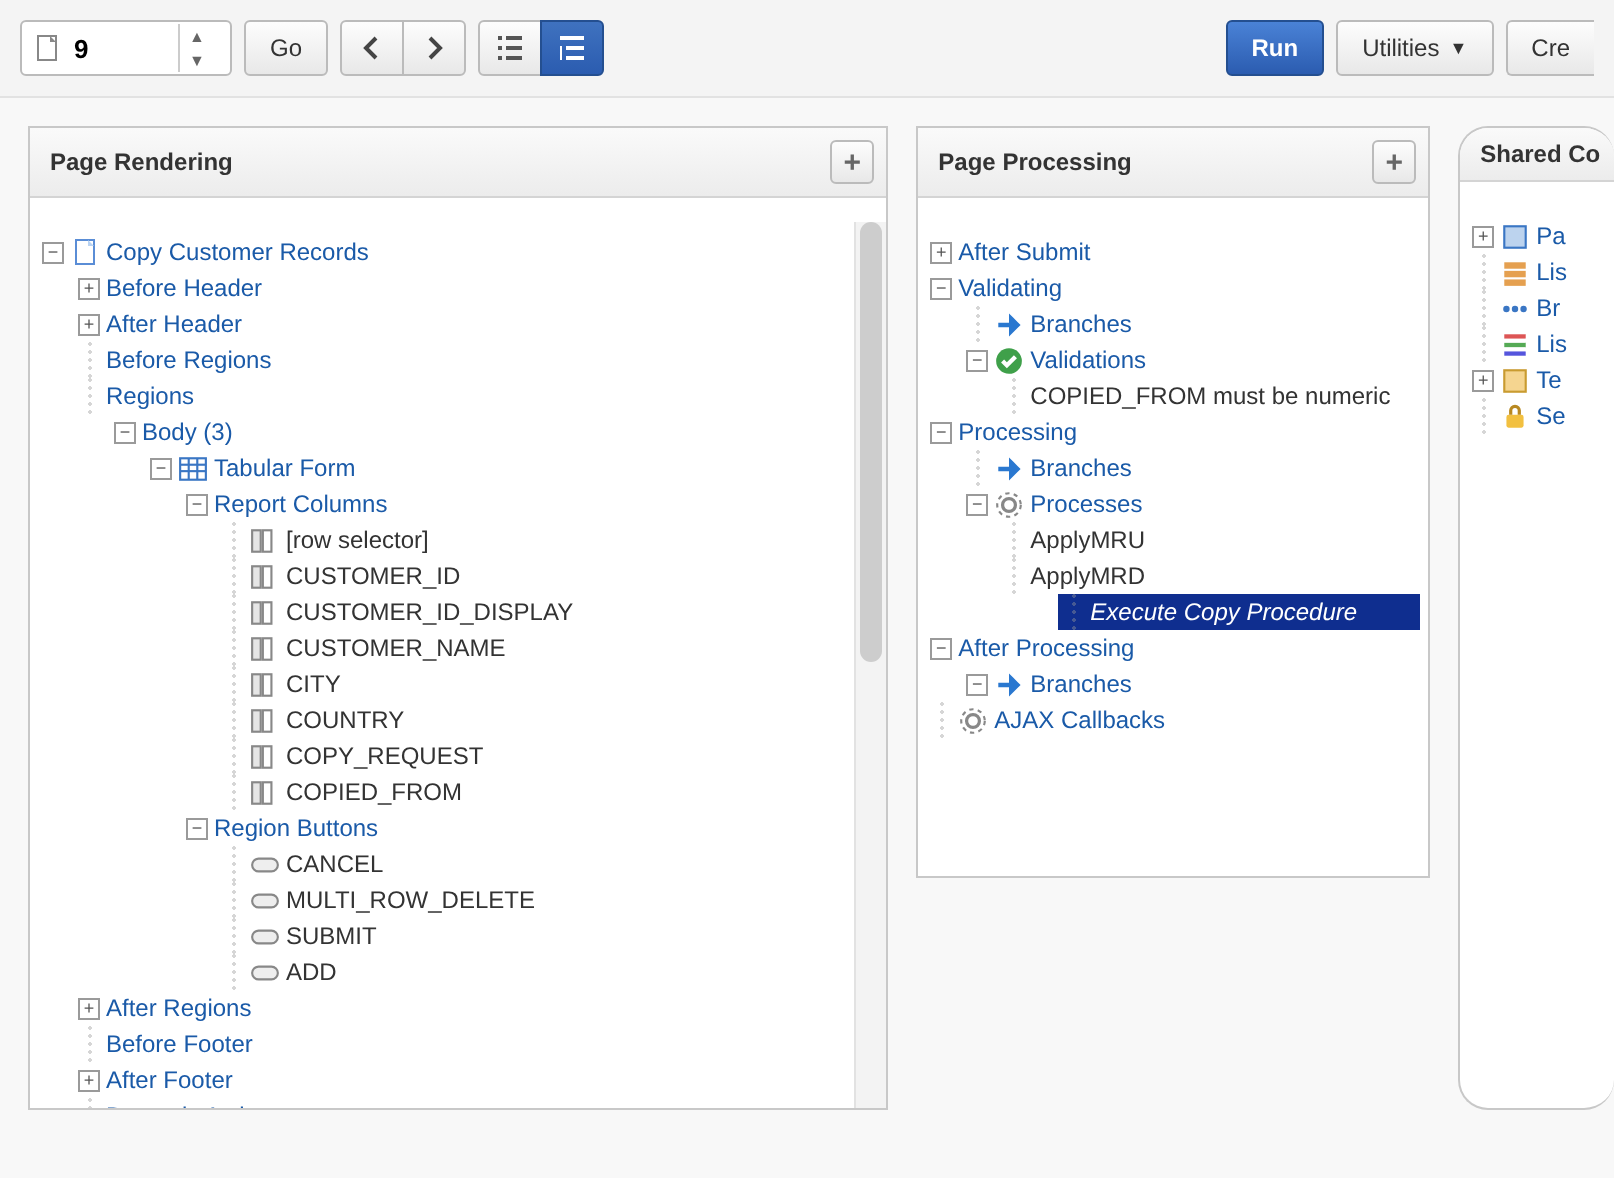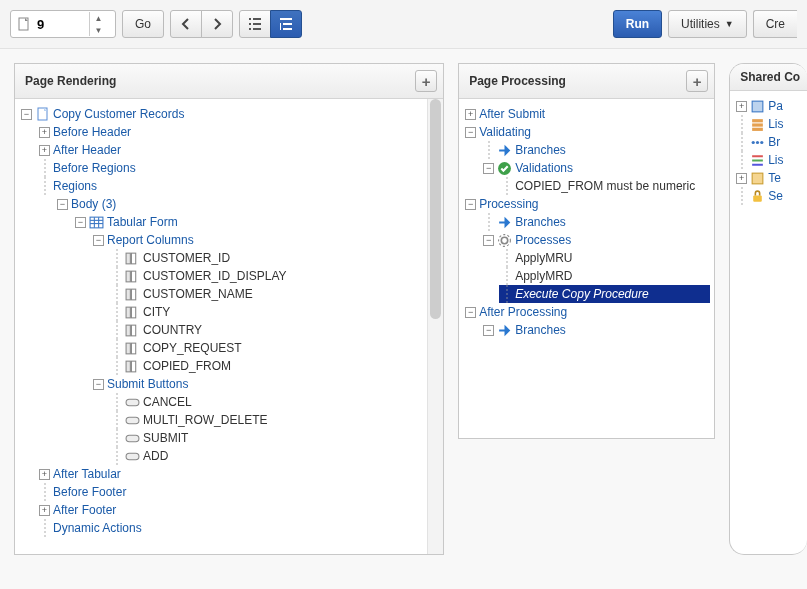--- a/index.html
+++ b/index.html
@@ -113,20 +113,21 @@
     display: flex;
     gap: 14px;
     padding: 14px 0 14px 14px;
   }
   .panel {
     border: 1px solid #c8c8c8;
     background: #fff;
     display: flex;
     flex-direction: column;
     overflow: hidden;
+    gap: 12px;
   }
   .panel-rendering { width: 442px; height: 492px; }
   .panel-processing { width: 264px; height: 376px; }
   .panel-shared { width: 80px; height: 492px; }
 
   .panel-header {
     background: linear-gradient(#fafafa, #ececec);
     border-bottom: 1px solid #d4d4d4;
     padding: 6px 6px 6px 10px;
     display: flex;
@@ -227,20 +228,21 @@
     justify-content: center;
   }
   .label {
     font-size: 12px;
     color: #333;
   }
   .label.italic { }
   .label.link { color: #1a5aa8; }
   .selected {
     background: #0f2e8f;
+    margin-left: 30px;
   }
   .selected .label {
     color: #fff;
     font-style: italic;
   }
 
   
   .ic-page svg, .ic-col svg, .ic-btn svg, .ic-arrow svg, .ic-check svg,
   .ic-gear svg, .ic-table svg, .ic-list svg, .ic-sec svg, .ic-break svg {
     width: 14px; height: 14px;
@@ -384,20 +386,32 @@
                             <ul>
                               <li>
                                   <div class="node">
                                     <span class="dots-v"></span>
                                     <span class="ic">
                                       <svg viewBox="0 0 14 14">
                                         <rect x="1" y="2" width="4" height="10" fill="#e6e6e6" stroke="#888"></rect>
                                         <rect x="6" y="2" width="4" height="10" fill="#fff" stroke="#888"></rect>
                                       </svg>
                                     </span>
+                                    <span class="label">[row selector]</span>
+                                  </div>
+                                </li>
+                              <li>
+                                  <div class="node">
+                                    <span class="dots-v"></span>
+                                    <span class="ic">
+                                      <svg viewBox="0 0 14 14">
+                                        <rect x="1" y="2" width="4" height="10" fill="#e6e6e6" stroke="#888"></rect>
+                                        <rect x="6" y="2" width="4" height="10" fill="#fff" stroke="#888"></rect>
+                                      </svg>
+                                    </span>
                                     <span class="label">CUSTOMER_ID</span>
                                   </div>
                                 </li>
                               <li>
                                   <div class="node">
                                     <span class="dots-v"></span>
                                     <span class="ic">
                                       <svg viewBox="0 0 14 14">
                                         <rect x="1" y="2" width="4" height="10" fill="#e6e6e6" stroke="#888"></rect>
                                         <rect x="6" y="2" width="4" height="10" fill="#fff" stroke="#888"></rect>
@@ -464,21 +478,21 @@
                                       </svg>
                                     </span>
                                     <span class="label">COPIED_FROM</span>
                                   </div>
                                 </li>
                             </ul>
                           </li>
                           <li>
                             <div class="node">
                                 <span class="toggle">−</span>
-                                <span class="label link">Submit Buttons</span>
+                                <span class="label link">Region Buttons</span>
                               </div>
                             <ul>
                               <li>
                                   <div class="node">
                                     <span class="dots-v"></span>
                                     <span class="ic">
                                       <svg viewBox="0 0 14 14">
                                         <rect x="1" y="4" width="12" height="6" rx="3" fill="#eee" stroke="#888"></rect>
                                       </svg>
                                     </span>
@@ -522,21 +536,21 @@
                           </li>
                         </ul>
                       </li>
                     </ul>
                   </li>
                 </ul>
               </li>
               <li>
                   <div class="node">
                     <span class="toggle">+</span>
-                    <span class="label link">After Tabular</span>
+                    <span class="label link">After Regions</span>
                   </div>
                 </li>
               <li>
                   <div class="node">
                     <span class="dots-v"></span>
                     <span class="label link">Before Footer</span>
                   </div>
                 </li>
               <li>
                   <div class="node">
@@ -676,20 +690,32 @@
                     <span class="ic">
                       <svg viewBox="0 0 14 14">
                         <path d="M2 7 L8 7 M8 4 L11 7 L8 10 Z" fill="#2a78d0" stroke="#2a78d0" stroke-width="2"></path>
                       </svg>
                     </span>
                     <span class="label link">Branches</span>
                   </div>
               </li>
             </ul>
           </li>
+          <li>
+              <div class="node">
+                <span class="dots-v"></span>
+                <span class="ic">
+                  <svg viewBox="0 0 14 14">
+                    <circle cx="7" cy="7" r="3" fill="none" stroke="#888" stroke-width="1.5"></circle>
+                    <circle cx="7" cy="7" r="5.5" fill="none" stroke="#888" stroke-width="1" stroke-dasharray="2 2"></circle>
+                  </svg>
+                </span>
+                <span class="label link">AJAX Callbacks</span>
+              </div>
+            </li>
         </ul>
       </div>
     </div>
   </div>
 
   <div class="panel panel-shared" style="border-right:none;border-radius:15px;">
     <div class="panel-header">
       <span>Shared Co</span>
     </div>
     <div class="panel-body">

